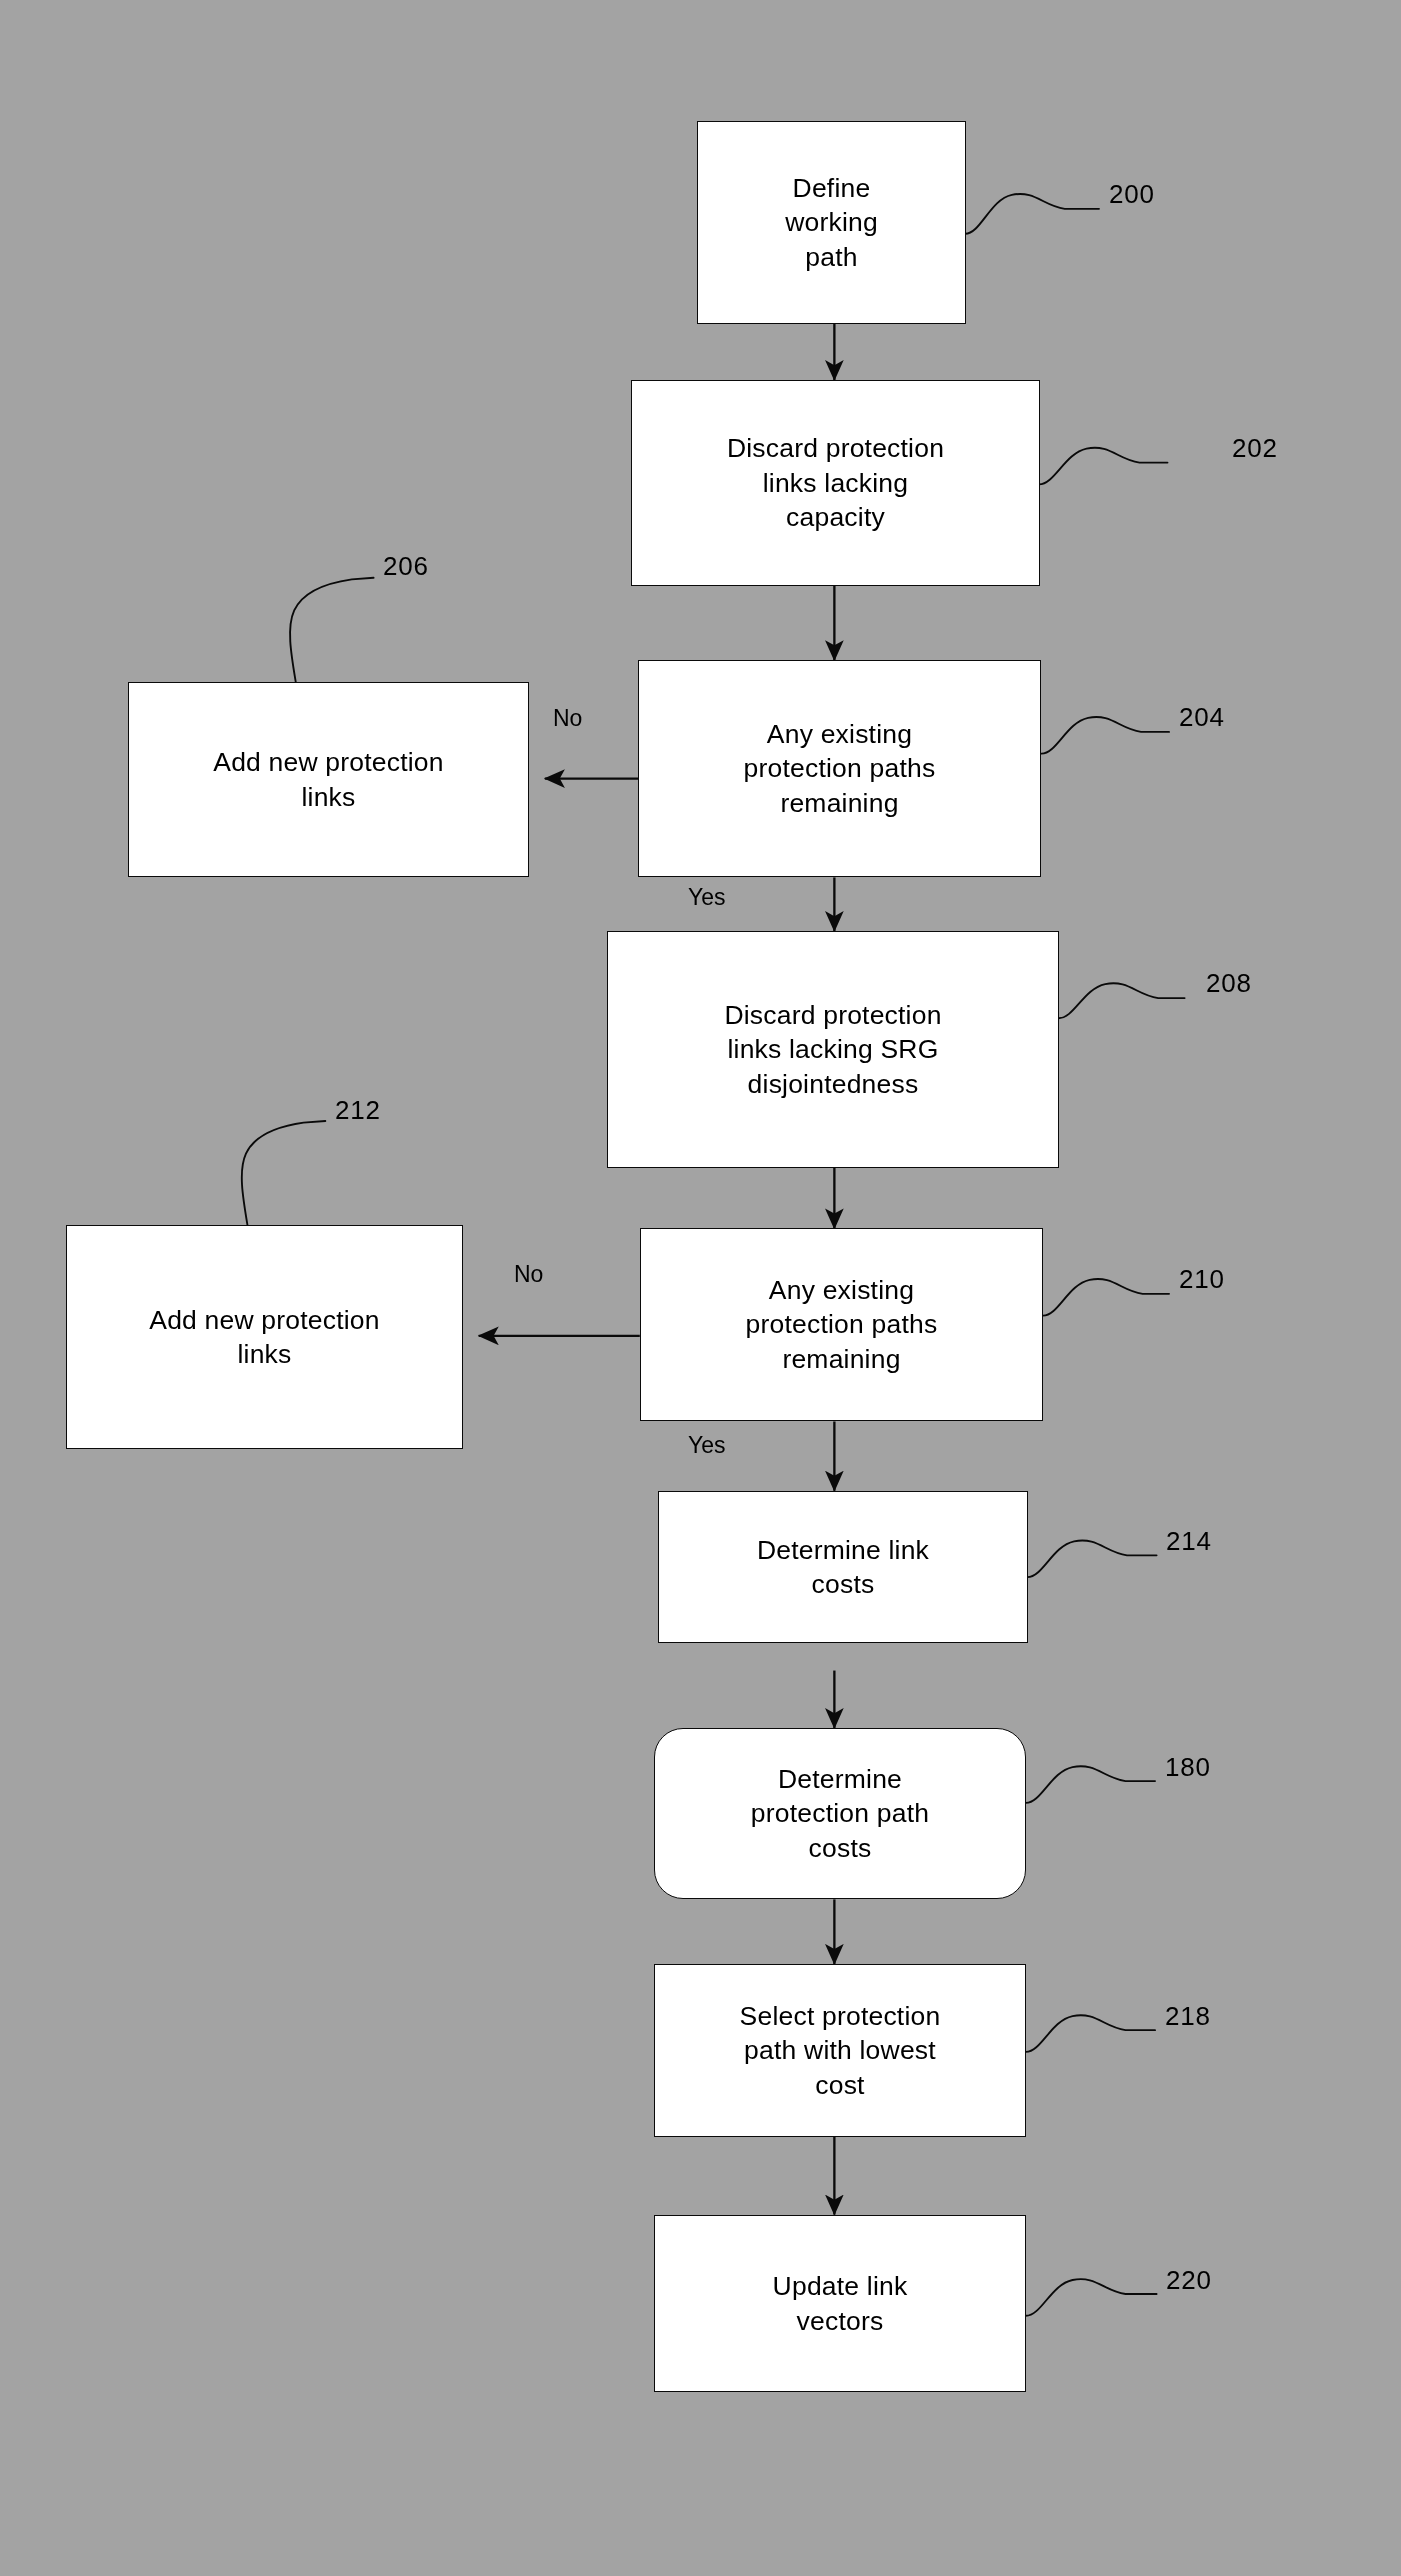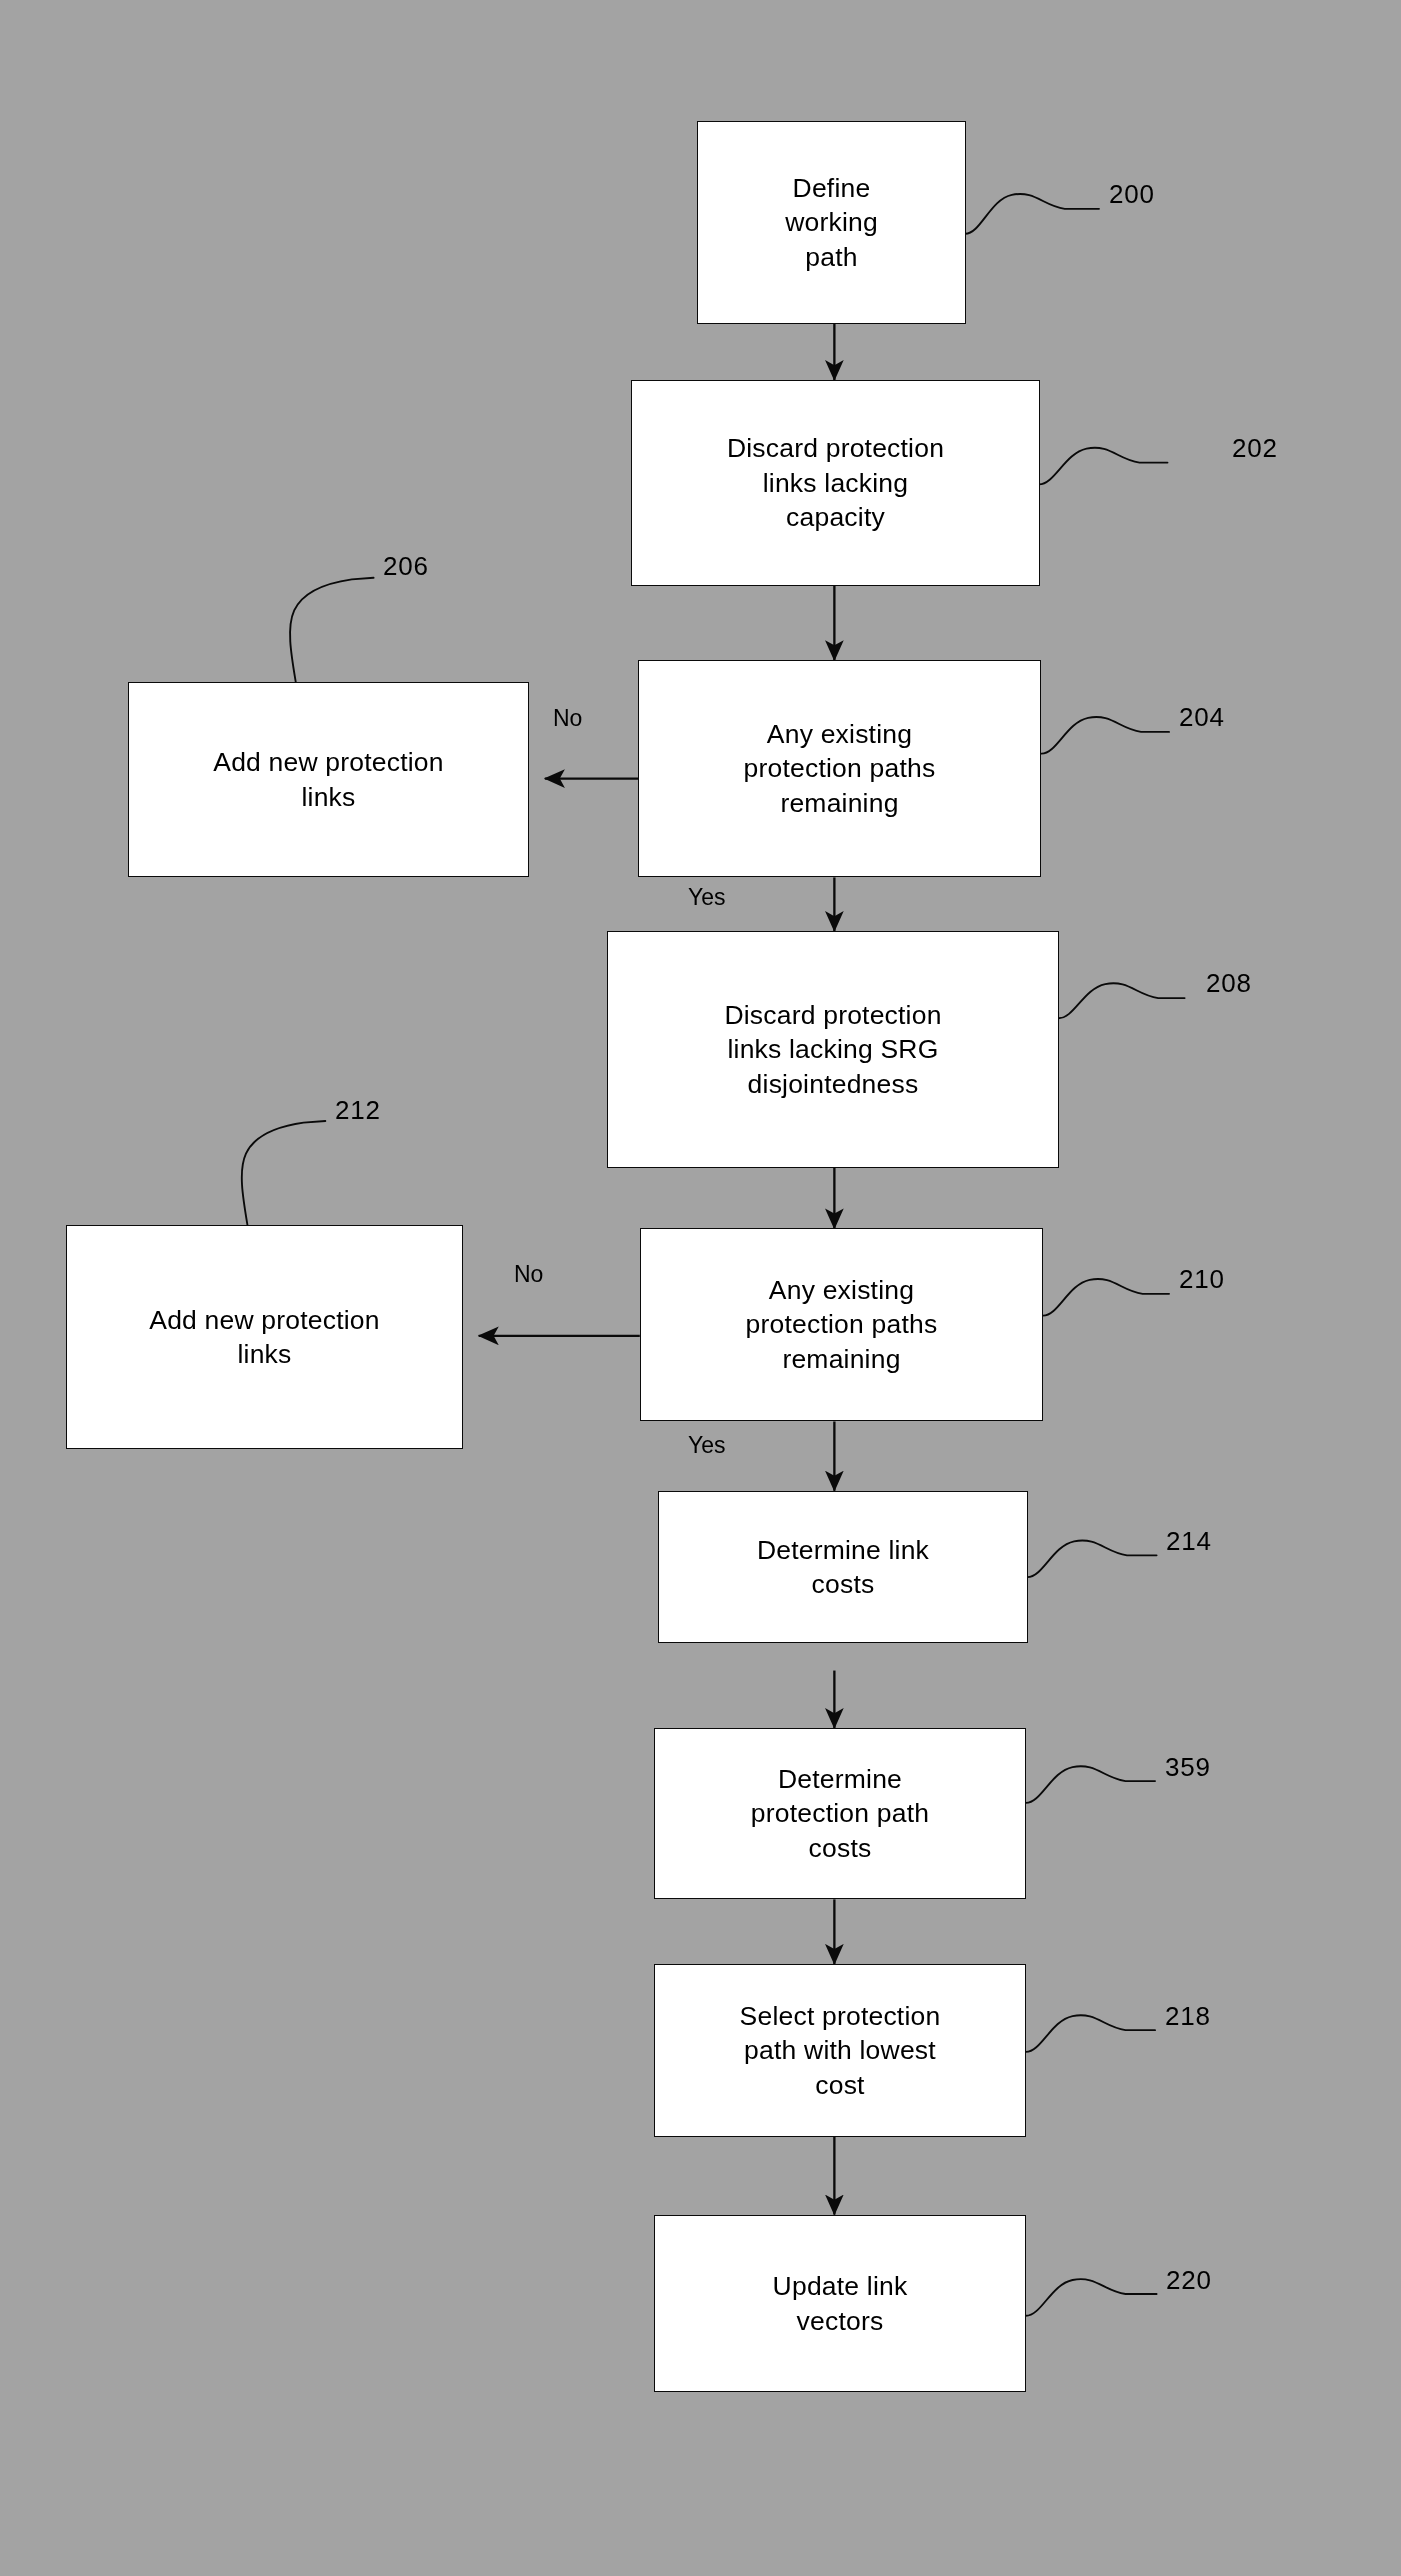--- a/index.html
+++ b/index.html
@@ -103,21 +103,21 @@
   <div class="box" style="left:66px;top:1225px;width:397px;height:224px;">
     <span class="txt">Add new protection
 links</span>
   </div>
 
   <div class="box" style="left:658px;top:1491px;width:370px;height:152px;">
     <span class="txt">Determine link
 costs</span>
   </div>
 
-  <div class="box" style="left:654px;top:1728px;width:372px;height:171px;">
+  <div class="box" style="left:654px;top:1728px;width:372px;height:171px;border-radius:29px;">
     <span class="txt">Determine
 protection path
 costs</span>
   </div>
 
   <div class="box" style="left:654px;top:1964px;width:372px;height:173px;">
     <span class="txt">Select protection
 path with lowest
 cost</span>
   </div>
@@ -128,21 +128,21 @@
   </div>
 
   <div class="refnum" style="left:1109px;top:179px;">200</div>
   <div class="refnum" style="left:1232px;top:433px;">202</div>
   <div class="refnum" style="left:1179px;top:702px;">204</div>
   <div class="refnum" style="left:383px;top:551px;">206</div>
   <div class="refnum" style="left:1194px;top:968px;margin-left:12px;">208</div>
   <div class="refnum" style="left:1179px;top:1264px;">210</div>
   <div class="refnum" style="left:335px;top:1095px;">212</div>
   <div class="refnum" style="left:1166px;top:1526px;">214</div>
-  <div class="refnum" style="left:1165px;top:1752px;">359</div>
+  <div class="refnum" style="left:1165px;top:1752px;">180</div>
   <div class="refnum" style="left:1165px;top:2001px;">218</div>
   <div class="refnum" style="left:1166px;top:2265px;">220</div>
 
   <div class="edgelbl" style="left:553px;top:705px;">No</div>
   <div class="edgelbl" style="left:688px;top:884px;">Yes</div>
   <div class="edgelbl" style="left:514px;top:1261px;">No</div>
   <div class="edgelbl" style="left:688px;top:1432px;">Yes</div>
 
 </div>
 

